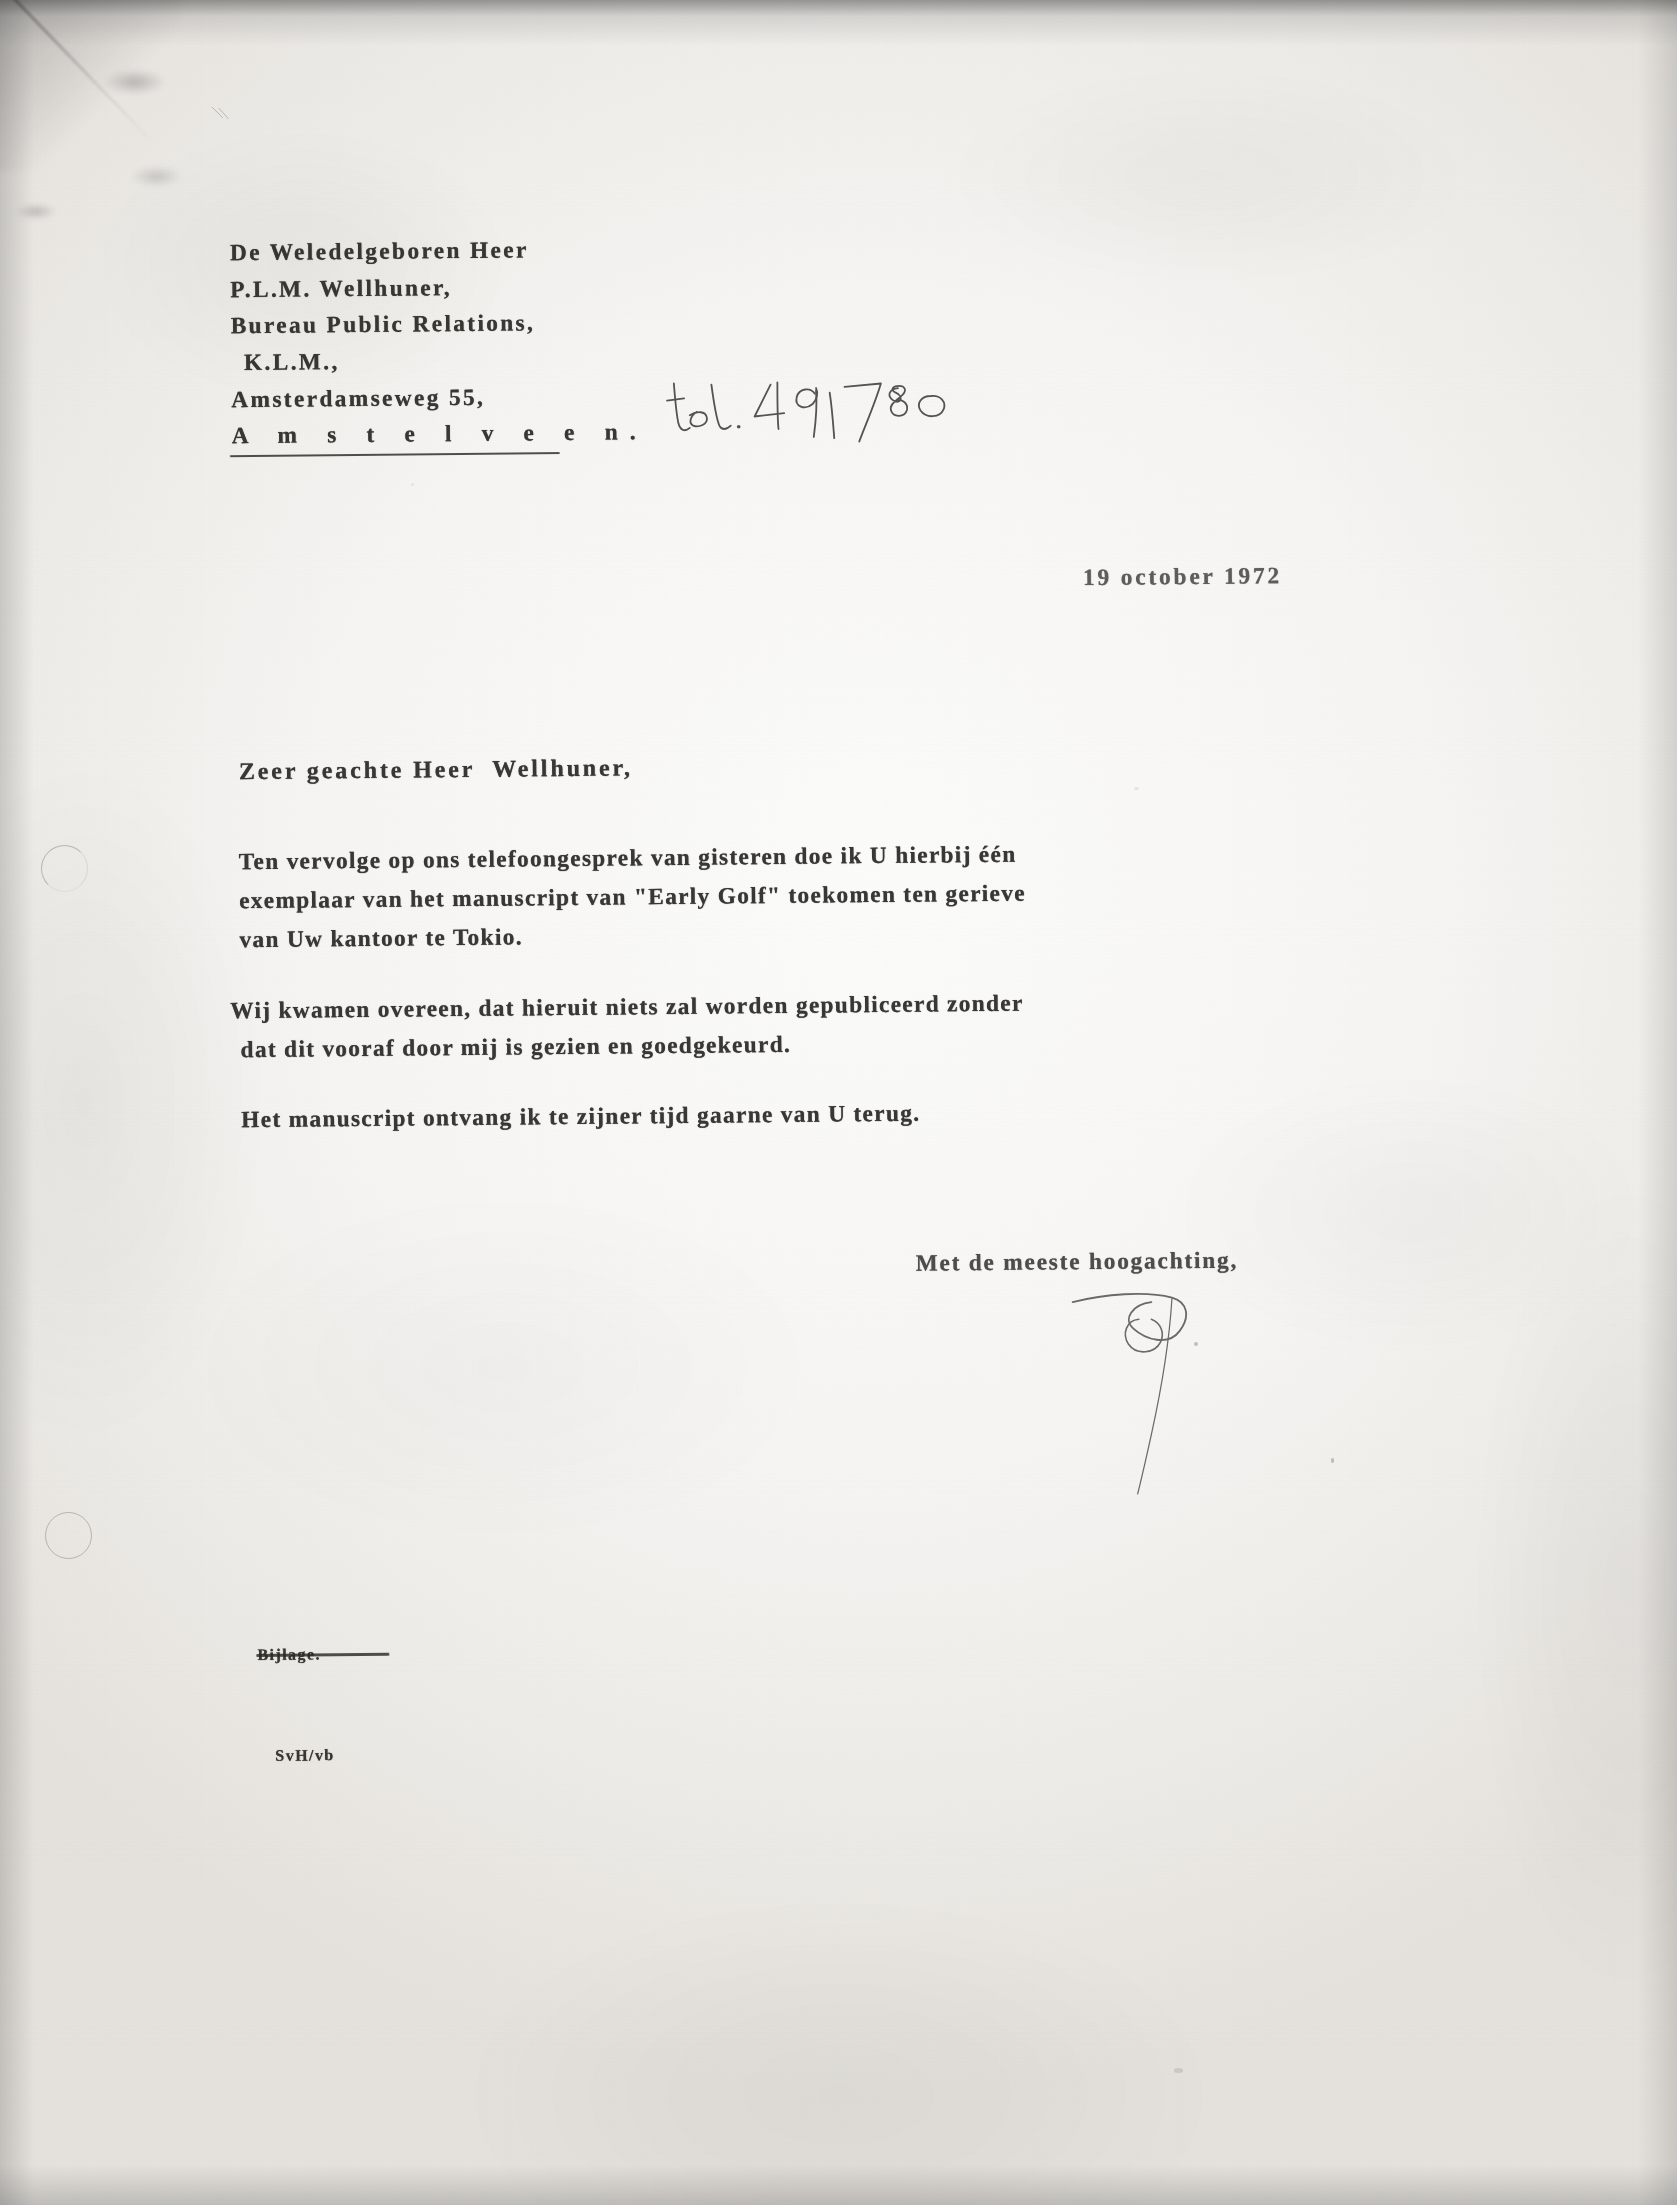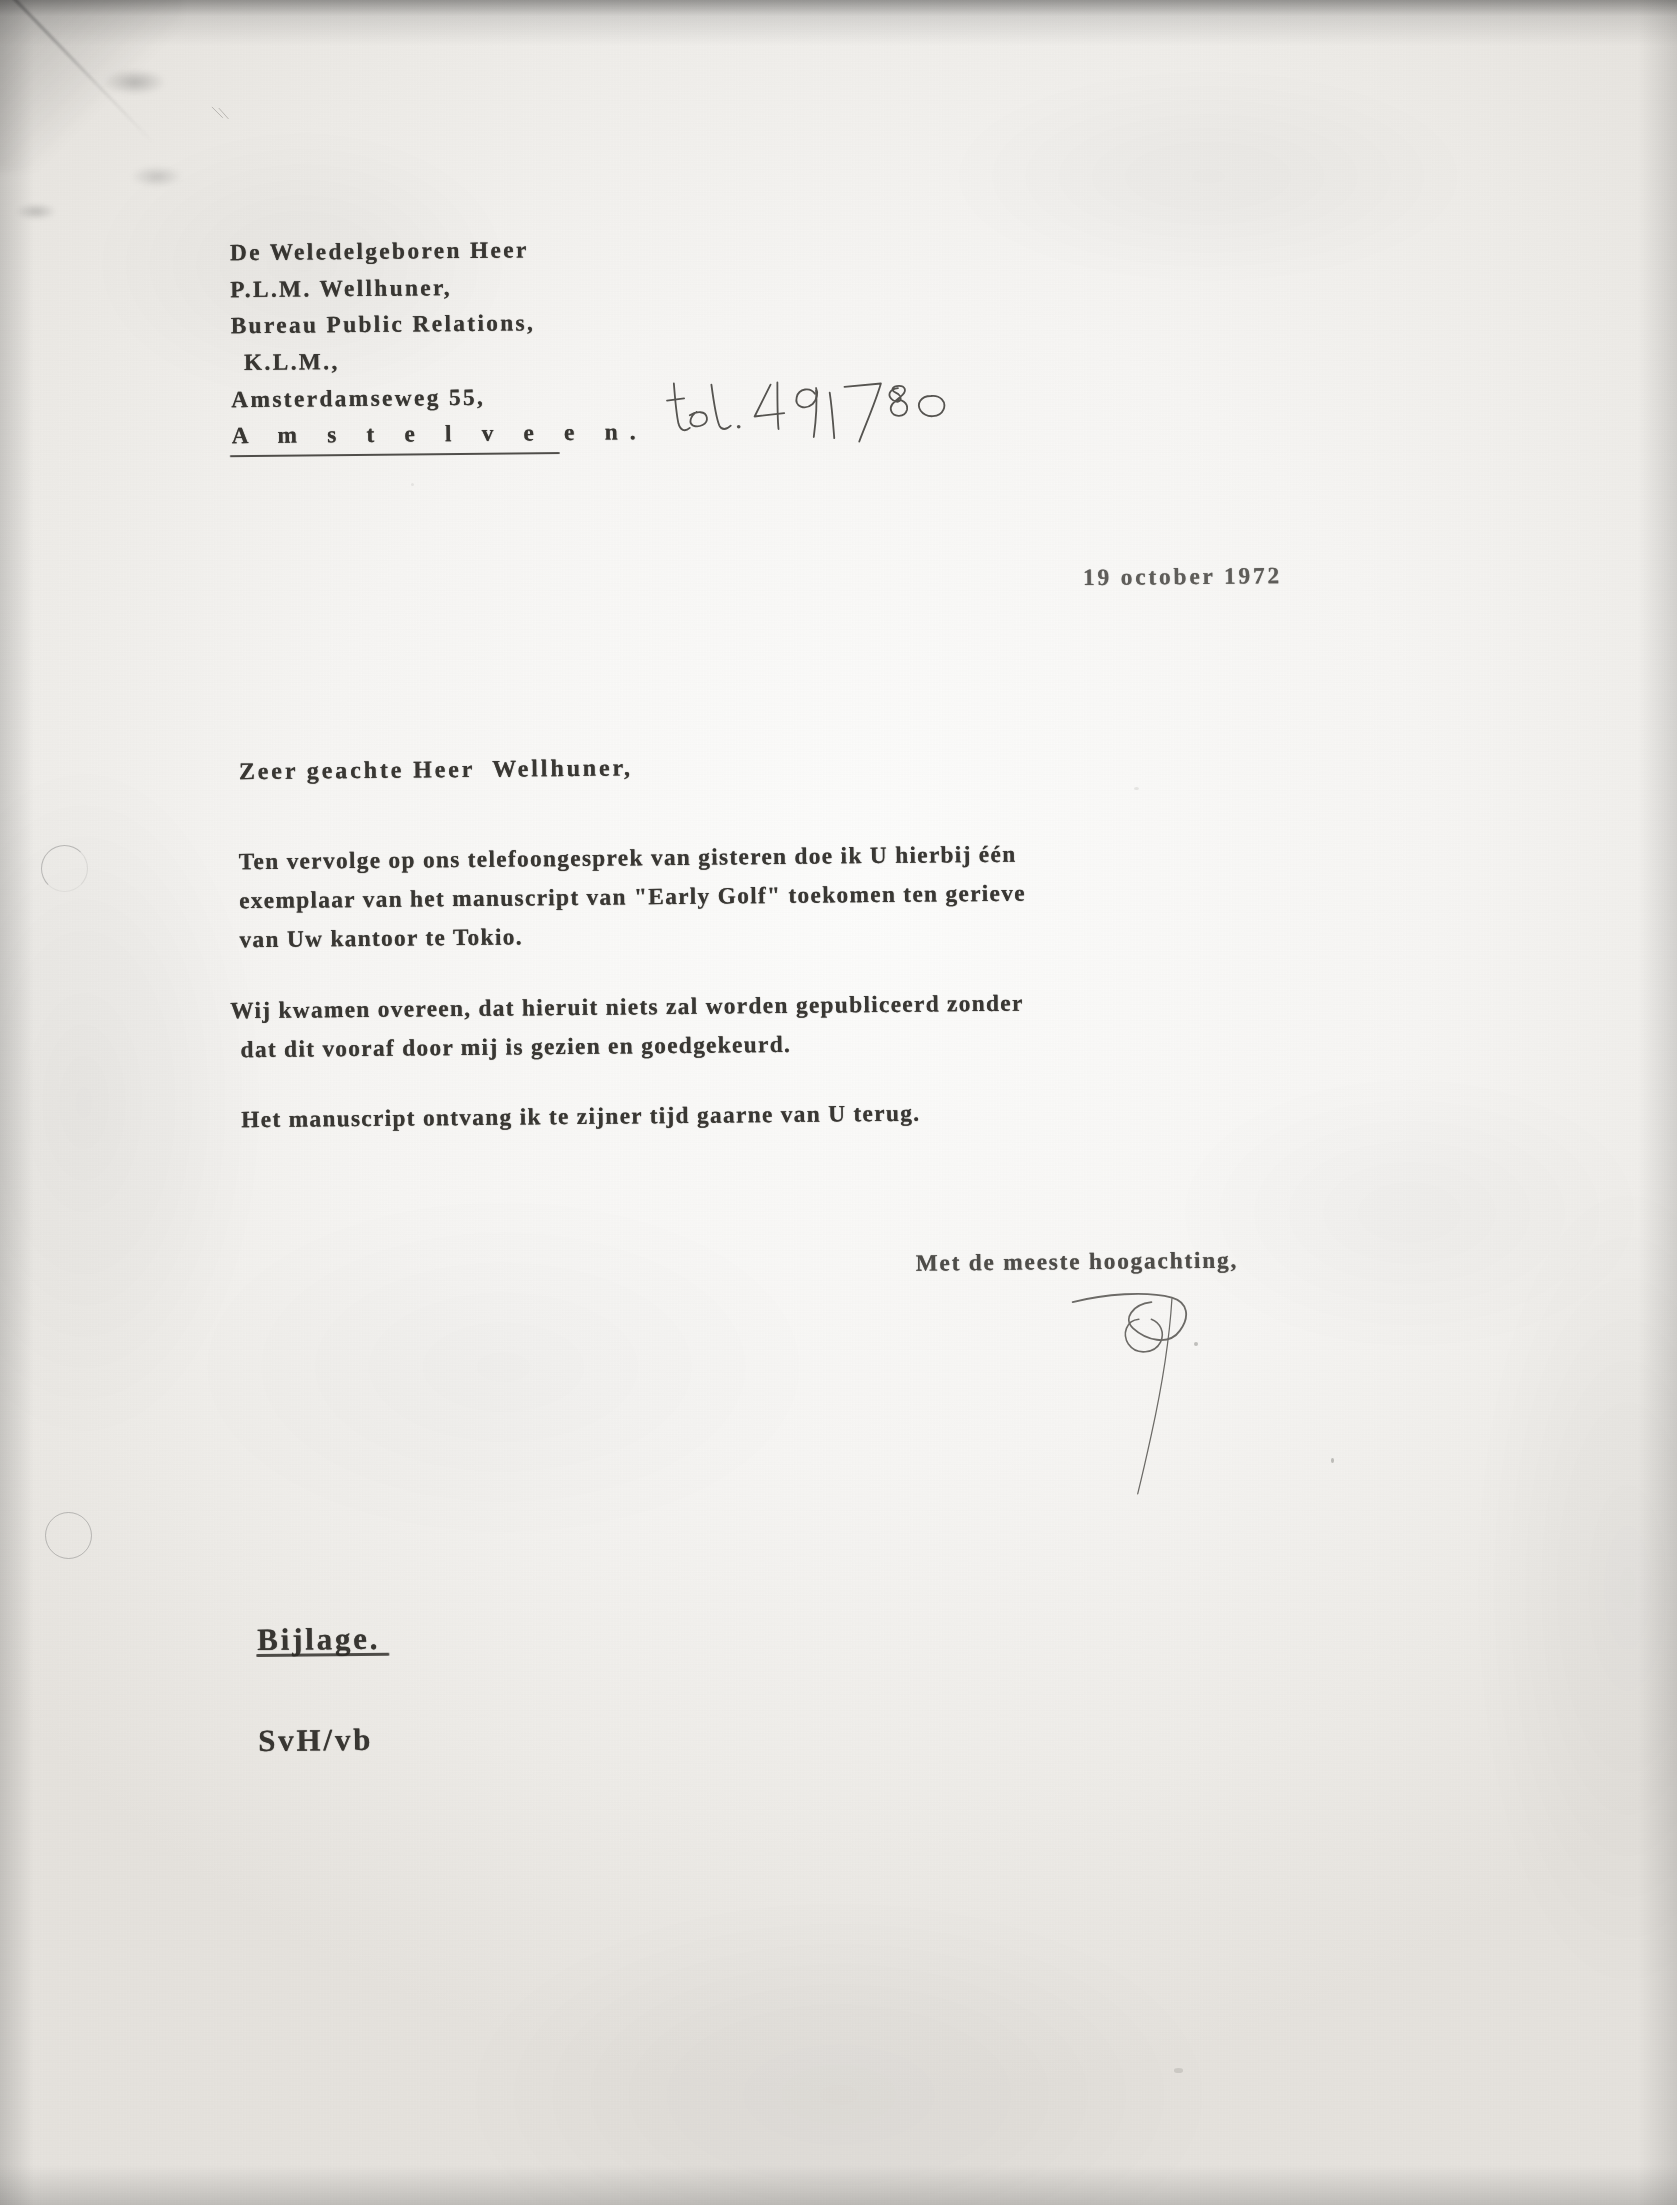--- a/index.html
+++ b/index.html
@@ -160,21 +160,21 @@
   }
 
   .date-line { font-size: 23.4px; letter-spacing: 0.12em; opacity: .72; }
 
   .salutation { font-size: 24px; letter-spacing: 0.12em; }
 
   .body-line { font-size: 23.4px; letter-spacing: 0.055em; }
 
   .closing { font-size: 23.4px; letter-spacing: 0.075em; opacity: .80; }
 
-  .footer-line { font-size: 31px; letter-spacing: 0.09em; }
+  .footer-line { font-size: 16px; letter-spacing: 0.09em; margin-top: 24px; }
 
   
   .signature {
     position: absolute;
     left: 1060px; top: 1285px;
     width: 217px; height: 251px;
     pointer-events: none;
   }
 
   
@@ -234,21 +234,21 @@
 
     <div class="tx body-line" style="left:230px; top:993px;">Wij kwamen overeen, dat hieruit niets zal worden gepubliceerd zonder</div>
     <div class="tx body-line" style="left:240px; top:1032px;">dat dit vooraf door mij is gezien en goedgekeurd.</div>
 
     <div class="tx body-line" style="left:240px; top:1102px;">Het manuscript ontvang ik te zijner tijd gaarne van U terug.</div>
 
     <div class="tx closing" style="left:913px; top:1252px;">Met de meeste hoogachting,</div>
 
     <div class="tx footer-line" style="left:251px; top:1618px;">Bijlage.</div>
     <div class="addr-underline" style="left:250px; top:1650px; width:133px; height:2.9px;"></div>
-    <div class="tx footer-line" style="left:251px; top:1719px;">SvH/vb</div>
+    <div class="tx footer-line" style="left:268px; top:1719px;">SvH/vb</div>
   </div>
 
   <svg style="position:absolute; left:663px; top:371px; width:297px; height:91px;" viewBox="0 0 520 160">
     <g fill="none" stroke="#3a3834" stroke-width="3.2" stroke-linecap="round" stroke-linejoin="round" opacity="0.85">
 
       <path d="M18 22 C20 48, 22 74, 26 92 C29 104, 37 108, 46 100"></path>
       <path d="M6 52 L36 48"></path>
 
       <path d="M46 78 C58 70, 74 70, 76 82 C78 94, 62 100, 52 96 C44 92, 46 80, 58 72"></path>
 

